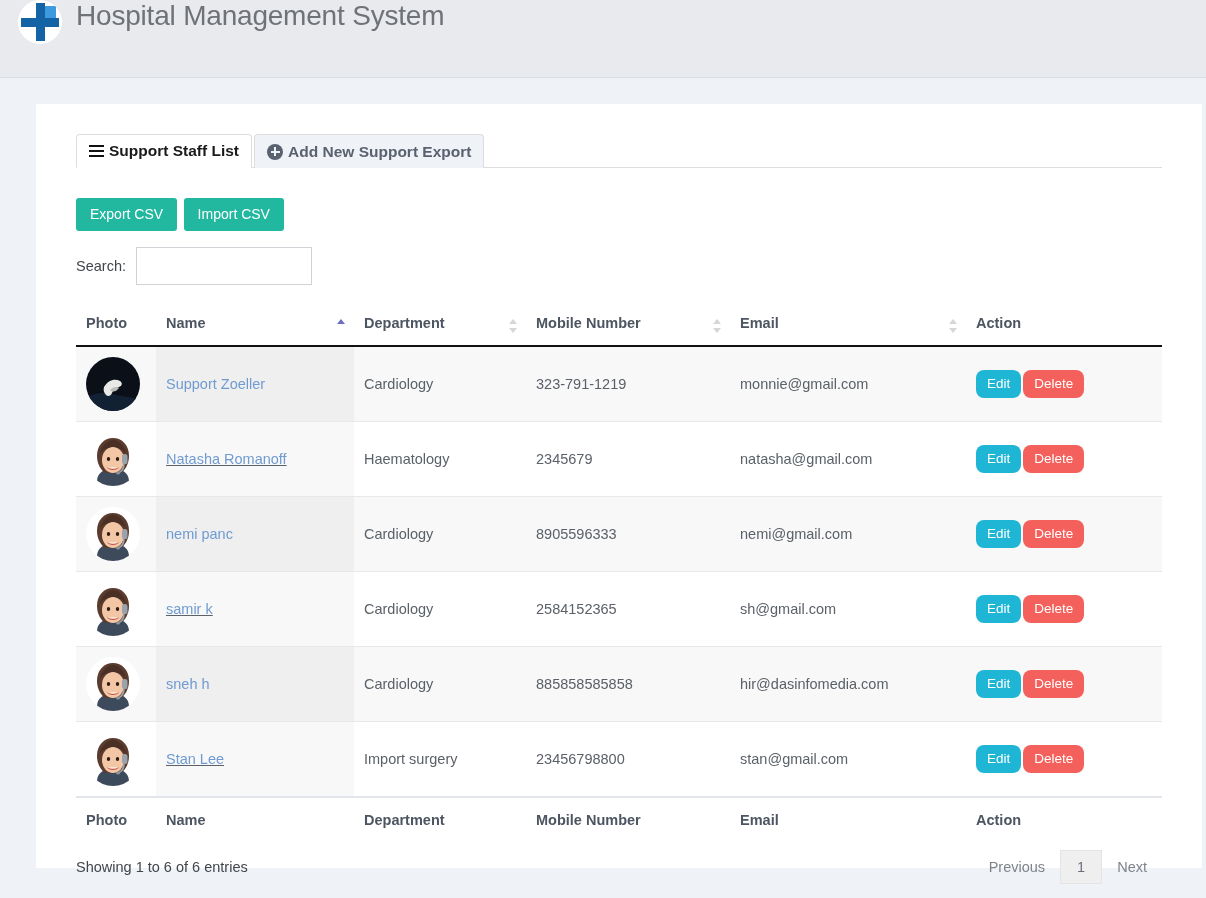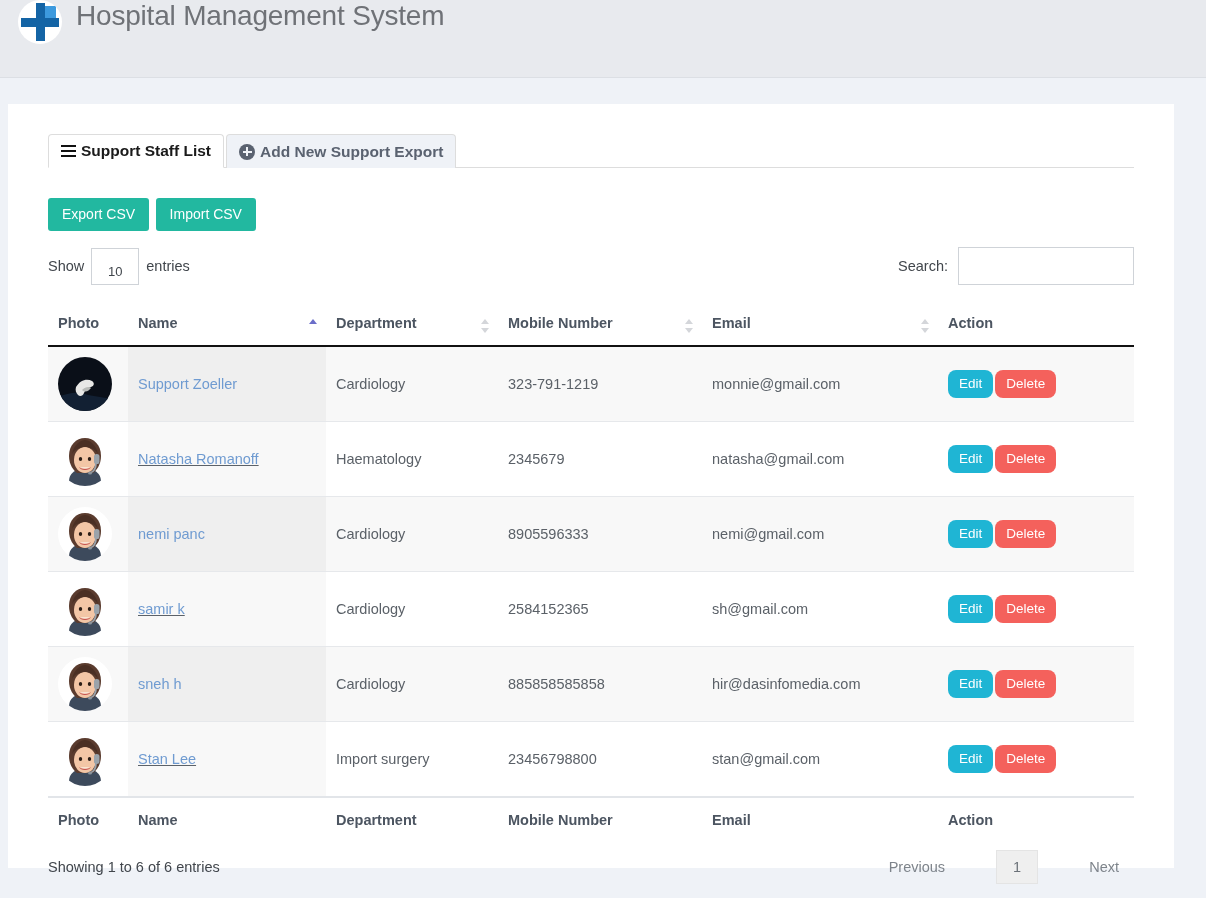--- a/index.html
+++ b/index.html
@@ -50,21 +50,21 @@
     margin-left: 14px;
     font-size: 28px;
     color: #6f7277;
     letter-spacing: -0.2px;
     font-weight: 400;
   }
 
   
   .panel {
     position: absolute;
-    left: 8px; top: 104px;
+    left: 36px; top: 104px;
     width: 1166px; height: 764px;
     background: #ffffff;
   }
   .panel-inner { padding: 28px 20px 0 40px; }
 
   
   .tabs {
     display: flex;
     align-items: flex-end;
     border-bottom: 1px solid #dddddd;
@@ -249,21 +249,21 @@
 
   
   .dt-bottom {
     display: flex;
     align-items: center;
     justify-content: space-between;
     margin-top: 12px;
     width: 1086px;
   }
   .dt-info { font-size: 14.5px; color: #41464c; }
-  .dt-pagination { display: flex; align-items: flex-end; gap: 36px; }
+  .dt-pagination { display: flex; align-items: flex-end; }
   .page-btn {
     font-size: 14.5px;
     color: #7e848b;
     padding: 8px 14px;
     cursor: pointer;
     border: 1px solid transparent;
   }
   .page-btn.current {
     background: #efefef;
     border: 1px solid #e4e4e4;
@@ -304,25 +304,20 @@
         <span>Add New Support Export</span>
       </div>
     </div>
 
     <div class="csv-row">
       <button class="btn-csv">Export CSV</button>
       <button class="btn-csv">Import CSV</button>
     </div>
 
     <div class="dt-top">
-      <div class="dt-length">
-        <span>Show</span>
-        <div class="length-select">10</div>
-        <span>entries</span>
-      </div>
       <div class="dt-filter">
         <span>Search:</span>
         <input class="search-input" type="text" placeholder="" style="">
       </div>
     </div>
 
     <table class="dt">
       <colgroup>
         <col style="width:80px">
         <col style="width:198px">

